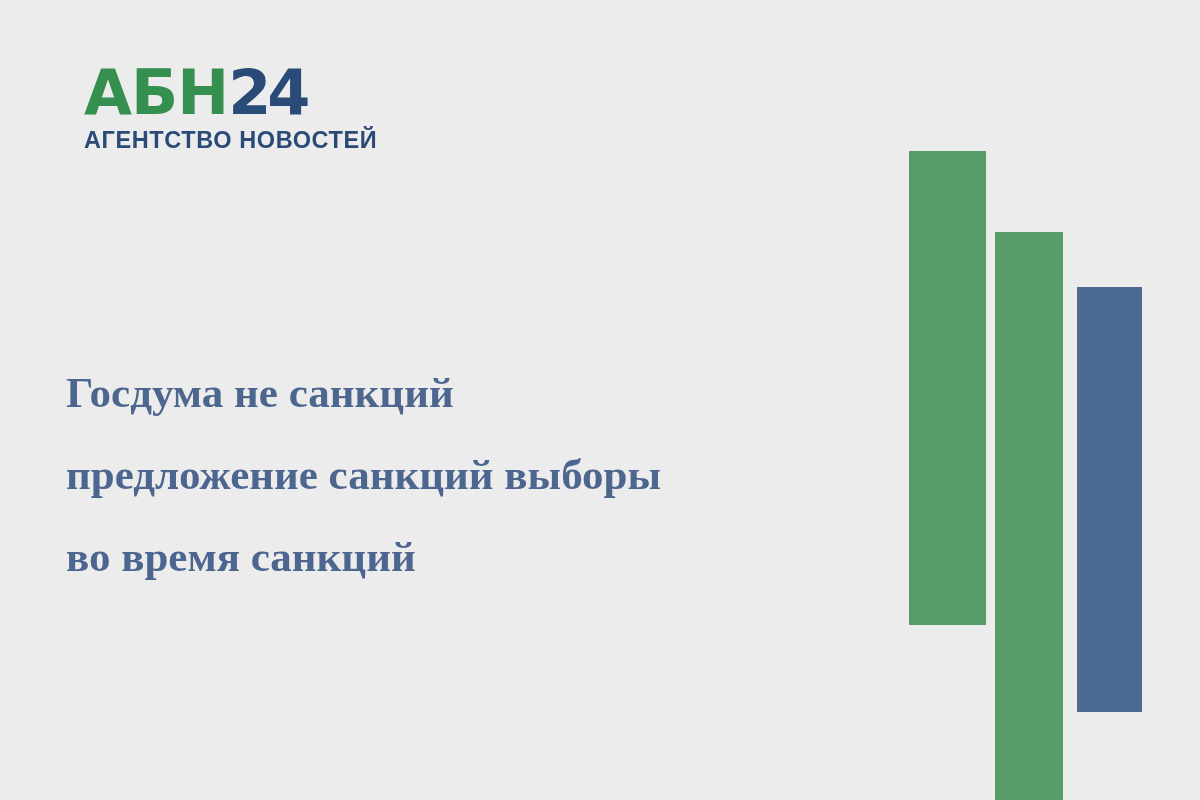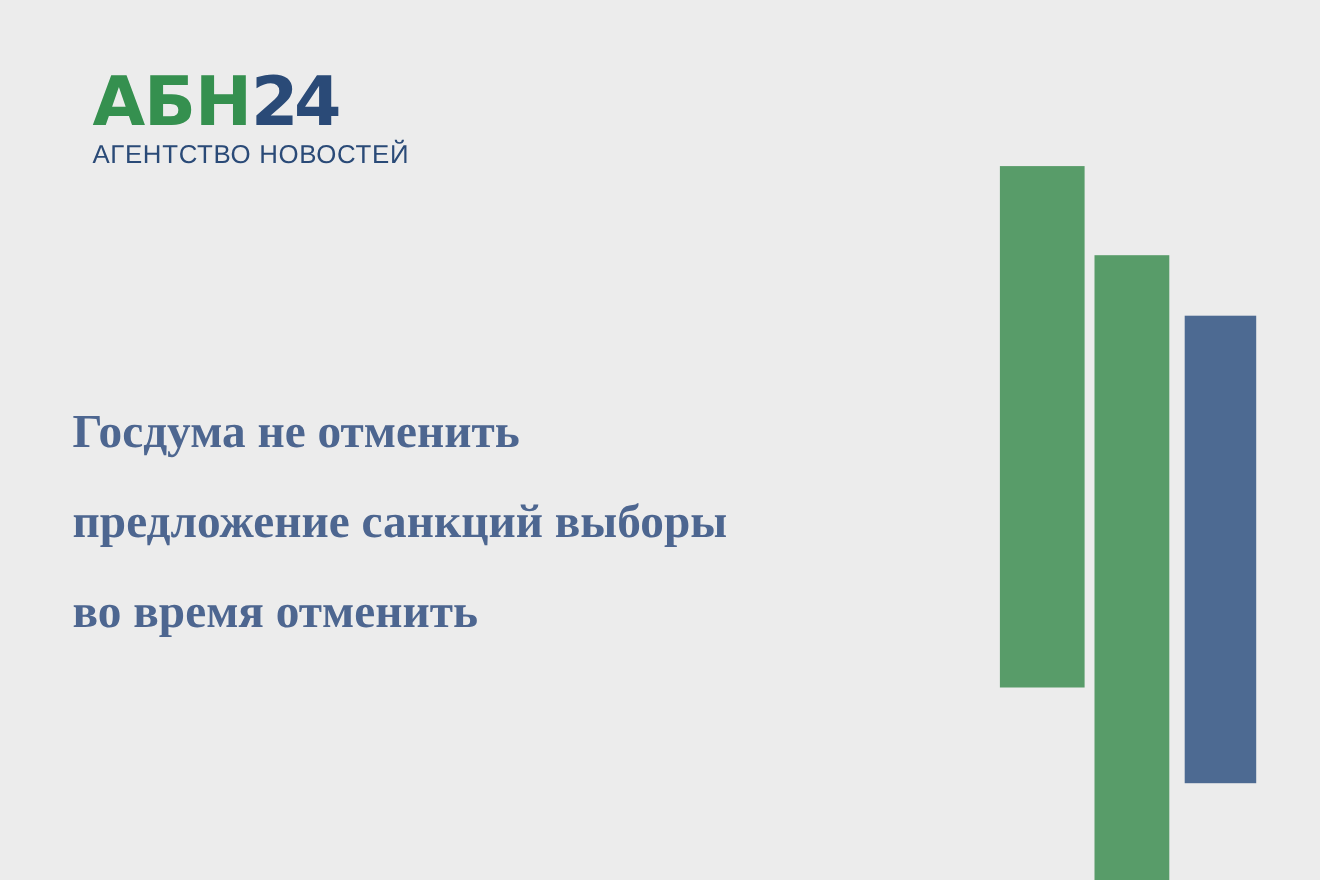--- a/index.html
+++ b/index.html
@@ -74,21 +74,21 @@
   .logo-abn {
     color: #35904F;
   }
   .logo-24 {
     color: #2A4A77;
     letter-spacing: -4px;
   }
   #logo-tagline {
     display: block;
     font-family: "Liberation Sans", sans-serif;
-    font-weight: normal;
+    font-weight: bold;
     font-size: 23.5px;
     letter-spacing: 0.6px;
     color: #2A4A77;
     white-space: nowrap;
     margin-top: 6px;
   }
 
   
   #headline {
     position: absolute;
@@ -117,18 +117,18 @@
     <div class="bar" id="bar-2" style="background: rgb(88, 156, 105); left: 995px; top: 232px; width: 68px; height: 568px;"></div>
     <div class="bar" id="bar-3" style="background: rgb(77, 106, 146); left: 1077px; top: 287px; width: 65px; height: 425px;"></div>
   </div>
 
   <div id="logo">
     <span id="logo-wordmark"><span class="logo-abn" style="color: rgb(53, 144, 79);">АБН</span><span class="logo-24" style="color: rgb(42, 74, 119);">24</span></span>
     <span id="logo-tagline" style="color: rgb(42, 74, 119);">АГЕНТСТВО НОВОСТЕЙ</span>
   </div>
 
   <h1 id="headline" style="color: rgb(77, 102, 144);">
-    <span class="hl-line">Госдума не отменить</span>
+    <span class="hl-line">Госдума не санкций</span>
     <span class="hl-line">предложение санкций выборы</span>
-    <span class="hl-line">во время отменить</span>
+    <span class="hl-line">во время санкций</span>
   </h1>
 
 </div>
 
 </body></html>

